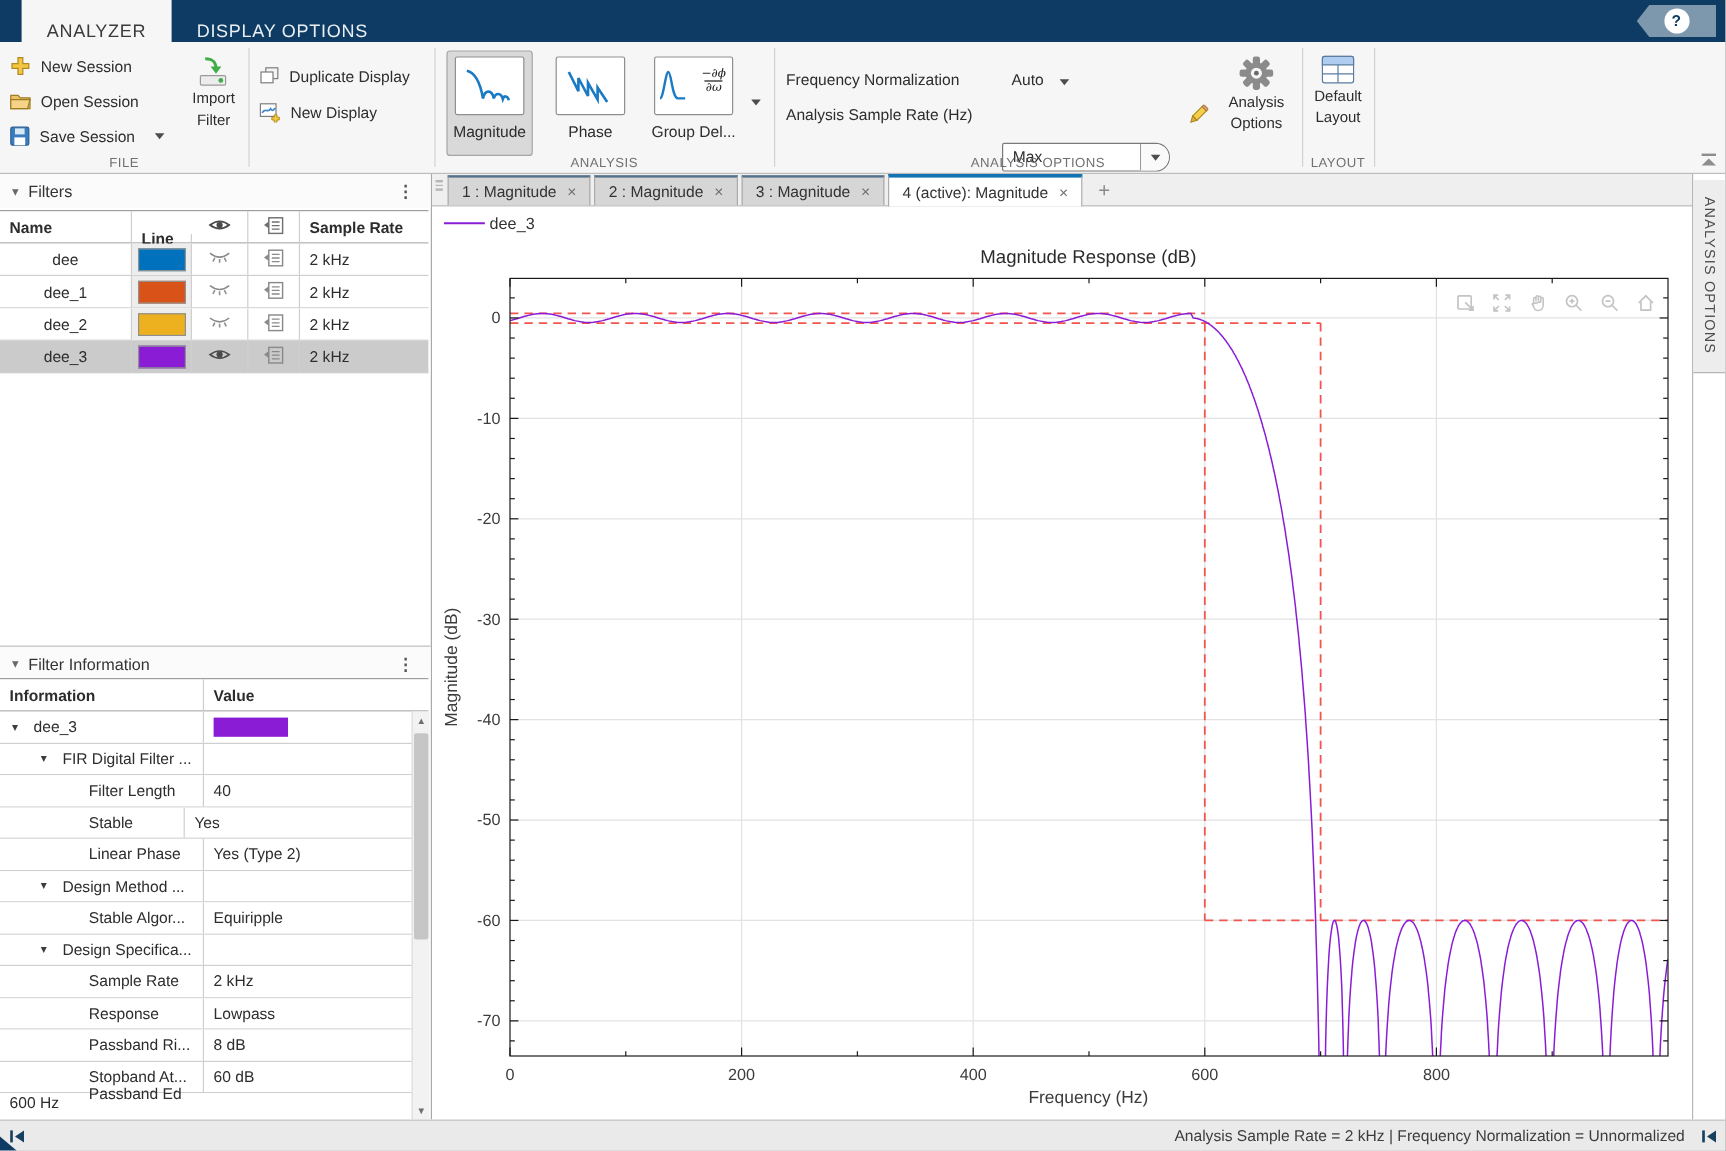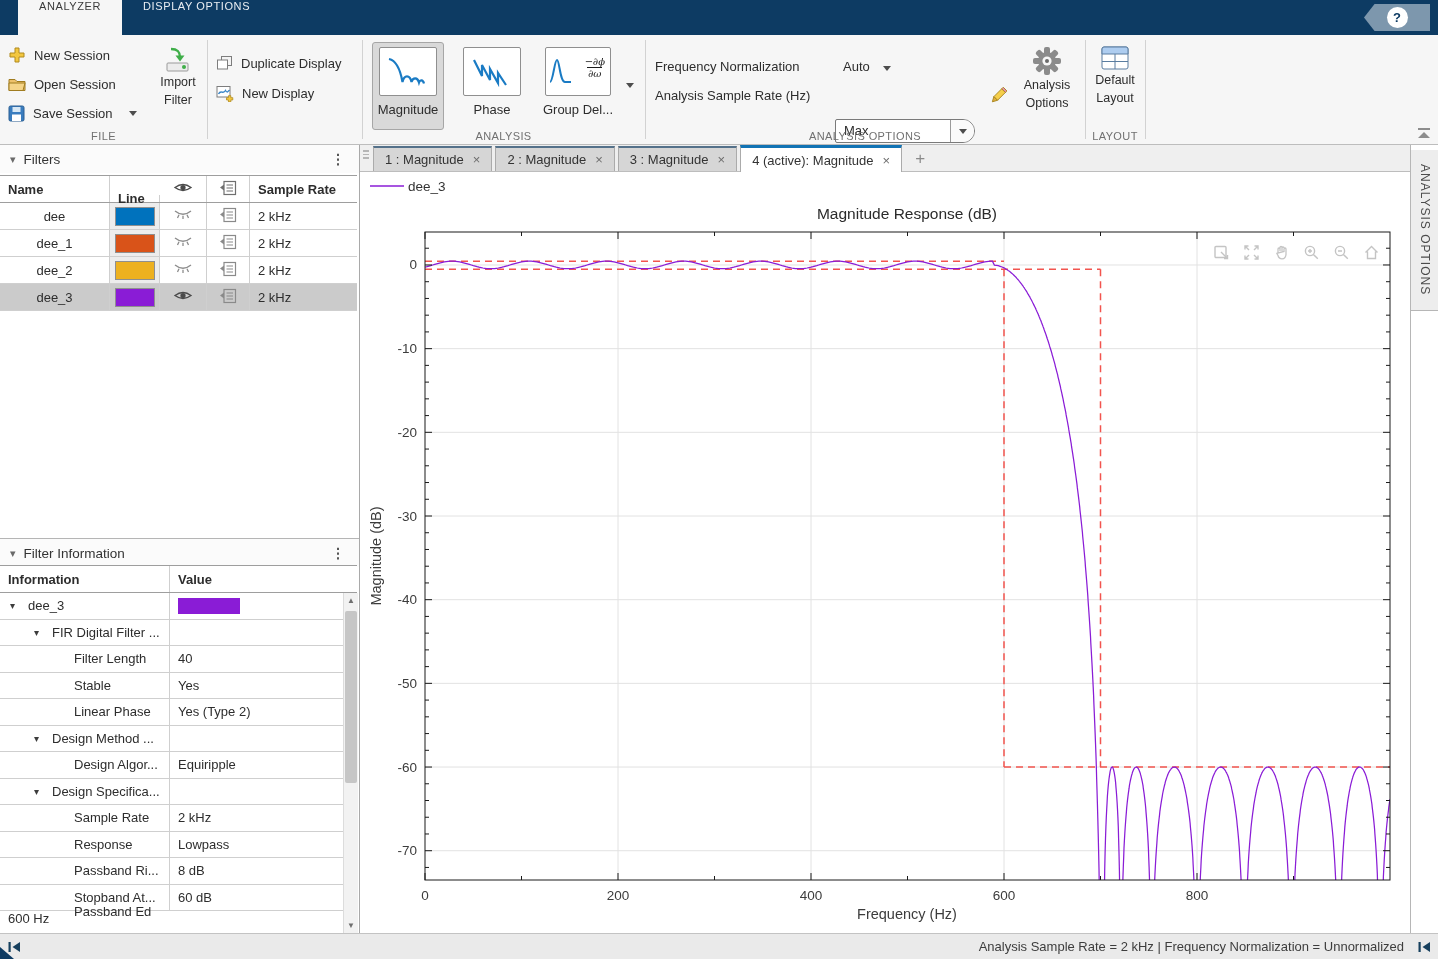--- a/index.html
+++ b/index.html
@@ -1,20 +1,20 @@
 <!DOCTYPE html>
 <html><head>
 <meta charset="utf-8">
 <style>
   html,body{margin:0;padding:0;background:#888;}
   #app{position:relative;width:1438px;height:959px;background:#fff;overflow:hidden;
        font-family:"Liberation Sans",sans-serif;-webkit-font-smoothing:antialiased;}
   
   .titlebar{position:absolute;left:0;top:0;right:0;height:35px;background:#0d3b63;display:flex;}
-  .tt-tab{margin-top:0;padding:0 21px;display:flex;align-items:flex-start;font-size:11px;
+  .tt-tab{margin-top:0;padding:0 21px;display:flex;align-items:flex-end;font-size:15px;
           letter-spacing:.6px;color:#e9eef3;cursor:default;}
   .tt-tab.first{margin-left:18px;}
   .tt-tab.active{background:#f6f6f6;color:#3a3a3a;}
   .help-btn{position:absolute;right:8px;top:4px;width:66px;height:27px;background:#7d97ad;
             clip-path:polygon(16% 0,100% 0,100% 100%,16% 100%,0 50%);
             display:flex;align-items:center;justify-content:center;}
   .help-circle{width:21px;height:21px;border-radius:50%;background:#fff;display:flex;
                align-items:center;justify-content:center;font-weight:bold;font-size:13px;color:#0d3b63;}
   
   .ribbon{position:absolute;left:0;top:35px;right:0;height:110px;background:#f6f6f6;border-bottom:1px solid #bdbdbd;box-sizing:border-box;}
@@ -406,21 +406,21 @@
         </div>
         <div class="frow" style="height: 26.5px;">
           <div class="fcell" style="width: 170px; position: relative;">
             <span style="position:absolute;left:74px;">Filter Length</span>
           </div>
           <div class="fcell" style="width: 173px;">
             <span style="padding-left:8px;">40</span>
           </div>
         </div>
         <div class="frow" style="height: 26.5px;">
-          <div class="fcell" style="width: 170px; position: relative;">
+          <div class="fcell" style="width: 154px; position: relative;">
             <span style="position:absolute;left:74px;">Stable</span>
           </div>
           <div class="fcell" style="width: 173px;">
             <span style="padding-left:8px;">Yes</span>
           </div>
         </div>
         <div class="frow" style="height: 26.5px;">
           <div class="fcell" style="width: 170px; position: relative;">
             <span style="position:absolute;left:74px;">Linear Phase</span>
           </div>
@@ -432,21 +432,21 @@
           <div class="fcell" style="width: 170px; position: relative;">
             <span style="position:absolute;left:34px;font-size:10px;color:#3d3d3d;">▾</span>
             <span style="position:absolute;left:52px;">Design Method ...</span>
           </div>
           <div class="fcell" style="width: 173px;">
             <span style="padding-left:8px;"></span>
           </div>
         </div>
         <div class="frow" style="height: 26.5px;">
           <div class="fcell" style="width: 170px; position: relative;">
-            <span style="position:absolute;left:74px;">Design Algor...</span>
+            <span style="position:absolute;left:74px;">Stable Algor...</span>
           </div>
           <div class="fcell" style="width: 173px;">
             <span style="padding-left:8px;">Equiripple</span>
           </div>
         </div>
         <div class="frow" style="height: 26.5px;">
           <div class="fcell" style="width: 170px; position: relative;">
             <span style="position:absolute;left:34px;font-size:10px;color:#3d3d3d;">▾</span>
             <span style="position:absolute;left:52px;">Design Specifica...</span>
           </div>

